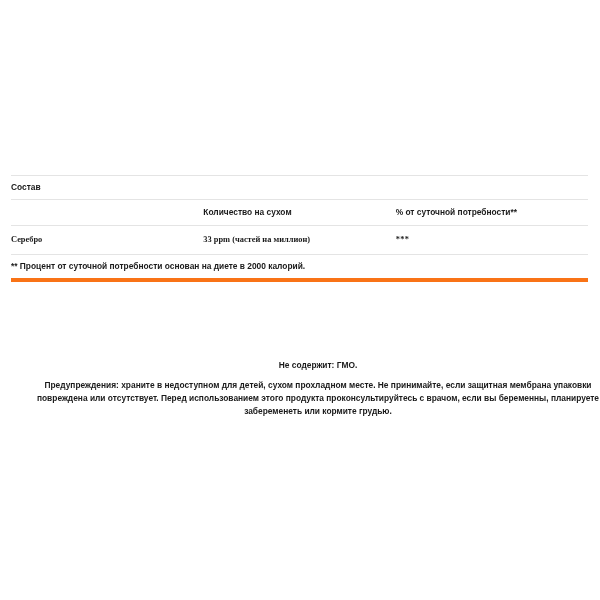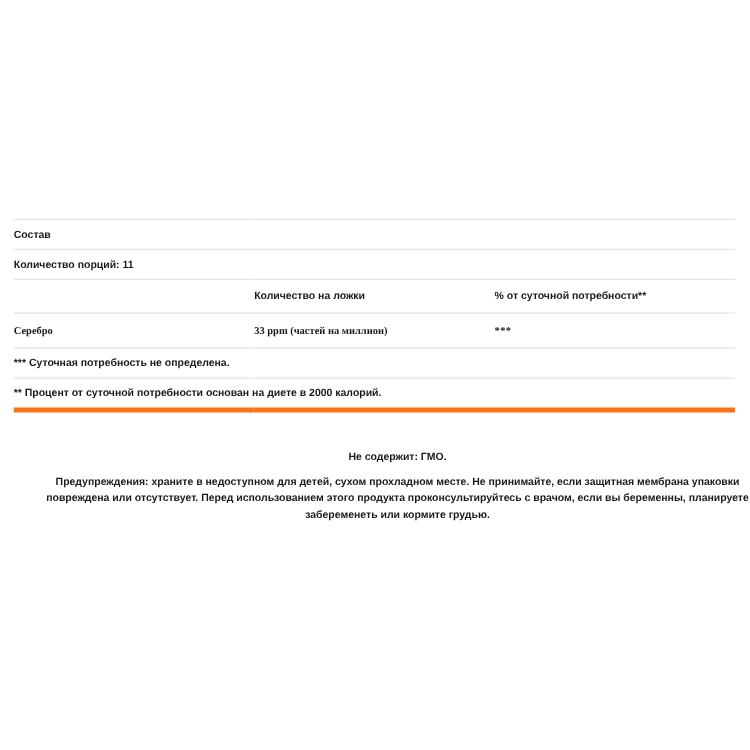--- a/index.html
+++ b/index.html
@@ -121,39 +121,33 @@
 
   <div class="facts-panel">
     <table class="facts-table">
       <tbody>
 
         <tr>
           <td class="span-all" colspan="3">Состав</td>
         </tr>
 
 
-        <tr>
-          <td class="span-all" colspan="3">Количество порций: 11</td>
-        </tr>
 
         <tr class="grid-head">
           <td class="col-name"></td>
-          <td class="col-amount">Количество на ложки</td>
+          <td class="col-amount">Количество на сухом</td>
           <td class="col-percent">% от суточной потребности**</td>
         </tr>
 
         <tr class="nutrient-row">
           <td class="col-name">Серебро</td>
           <td class="col-amount">33 ppm (частей на миллион)</td>
           <td class="col-percent stars">***</td>
         </tr>
 
-        <tr class="footnote-row">
-          <td class="span-all" colspan="3">*** Суточная потребность не определена.</td>
-        </tr>
 
         <tr class="footnote-row last-ruled">
           <td class="span-all" colspan="3">** Процент от суточной потребности основан на диете в 2000 калорий.</td>
         </tr>
 
       </tbody>
     </table>
   </div>
 
   <div class="below-table gmo-line">Не содержит: ГМО.</div>

